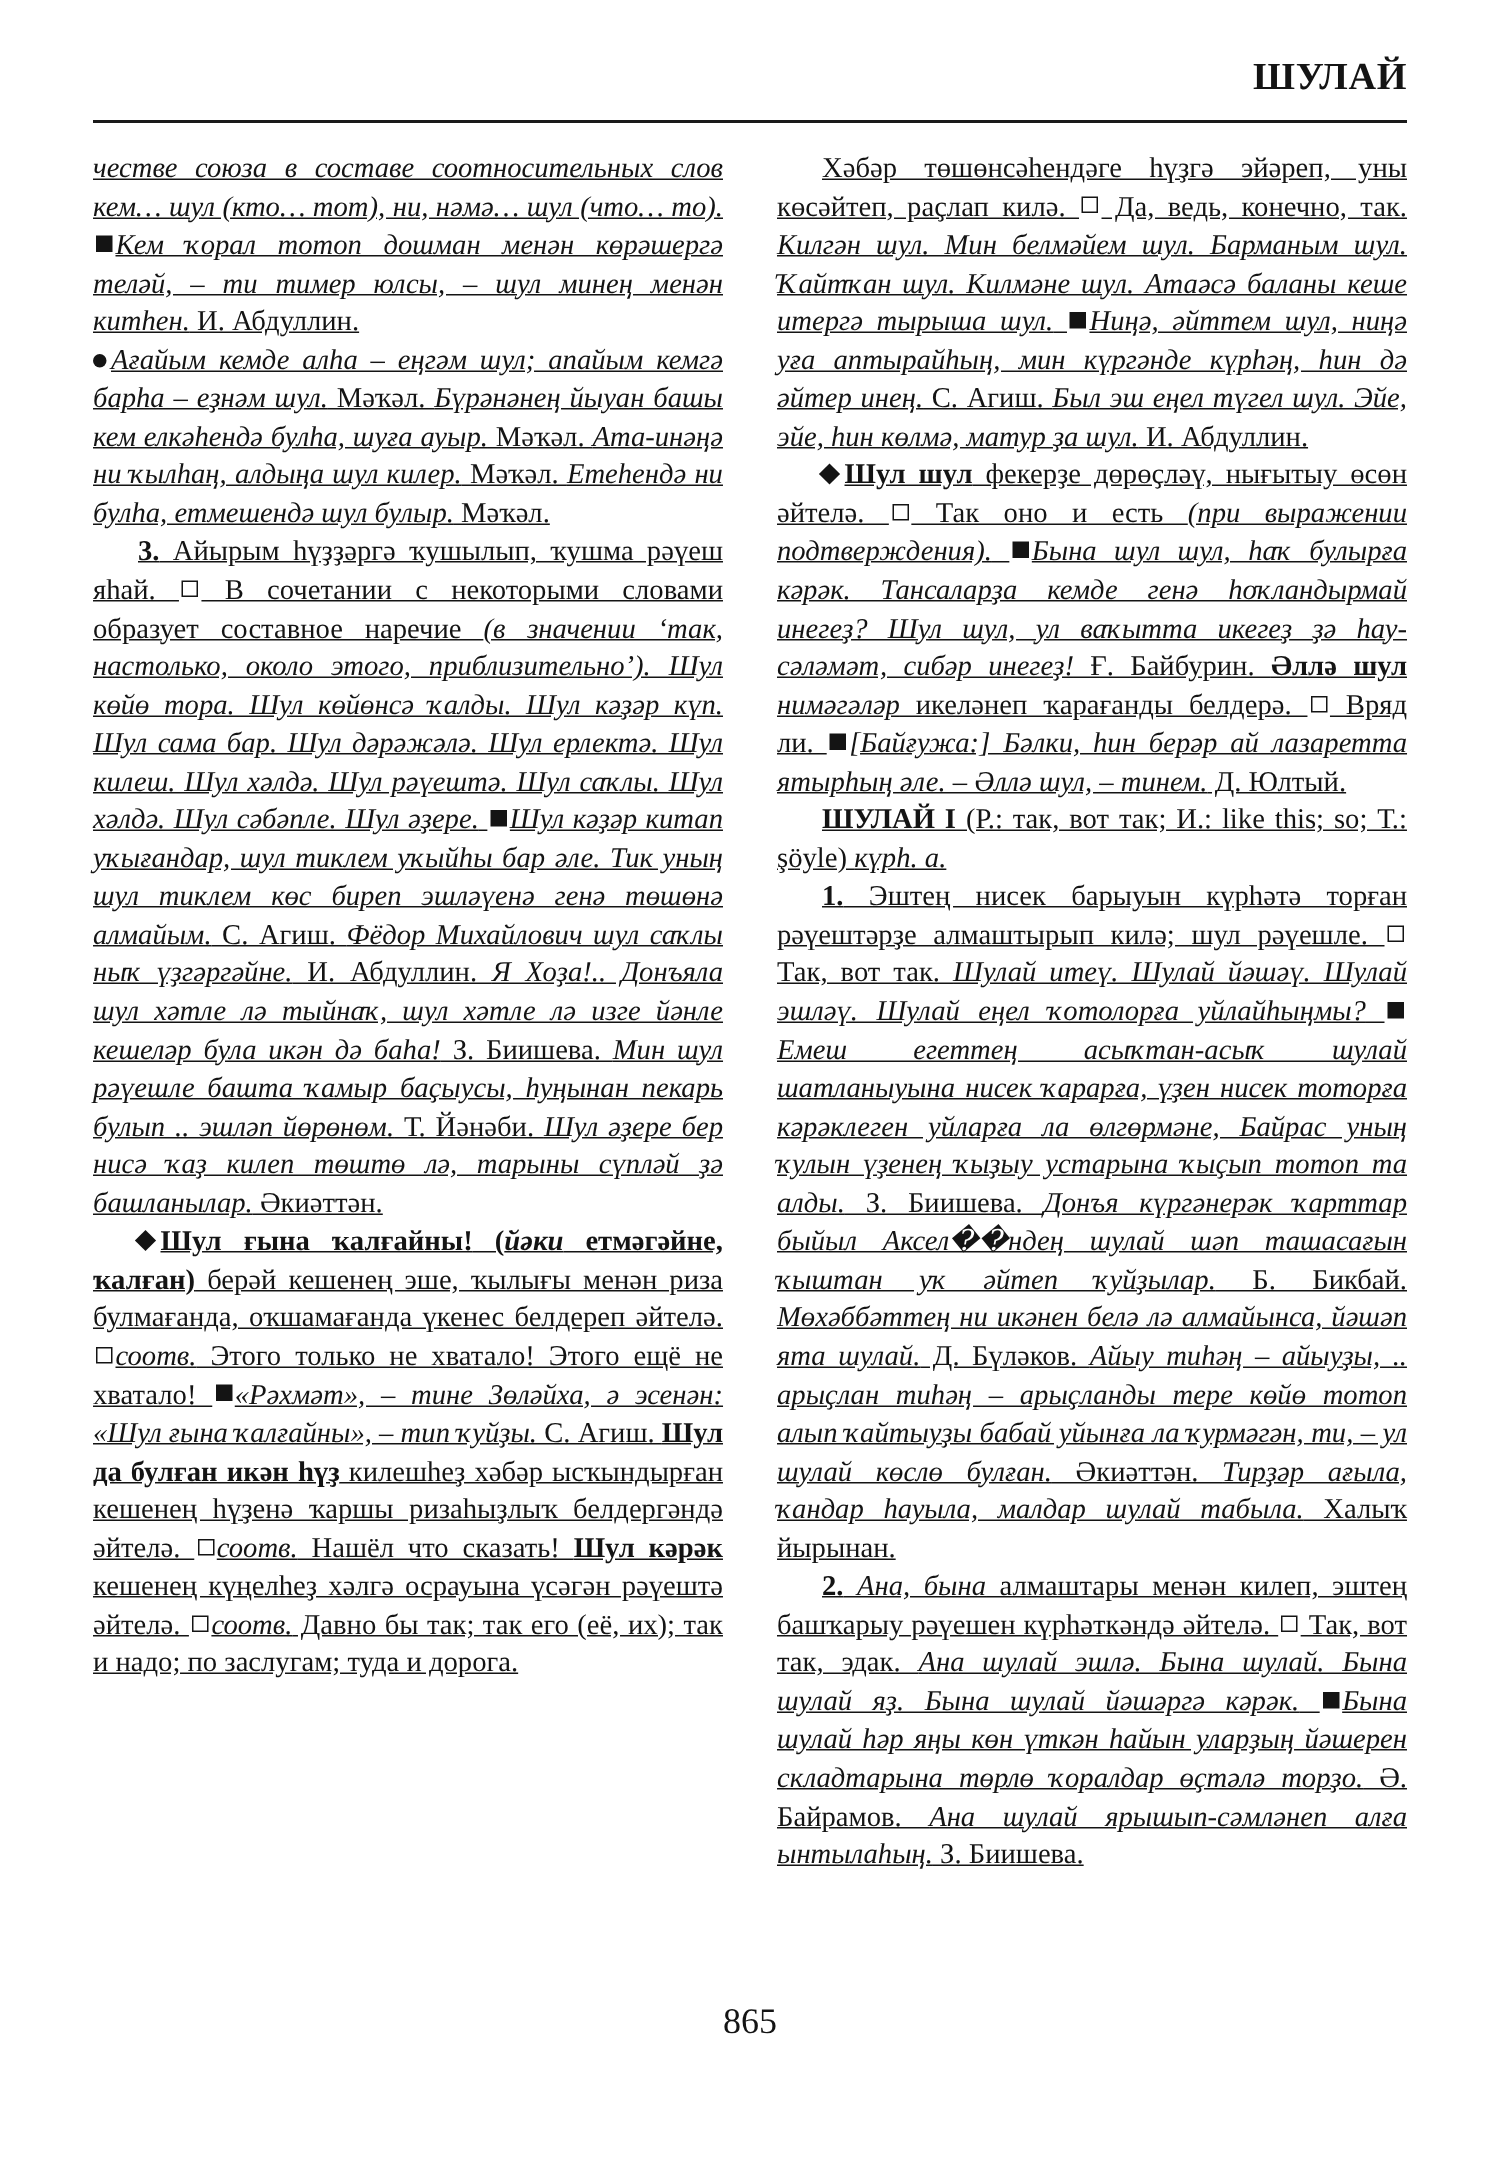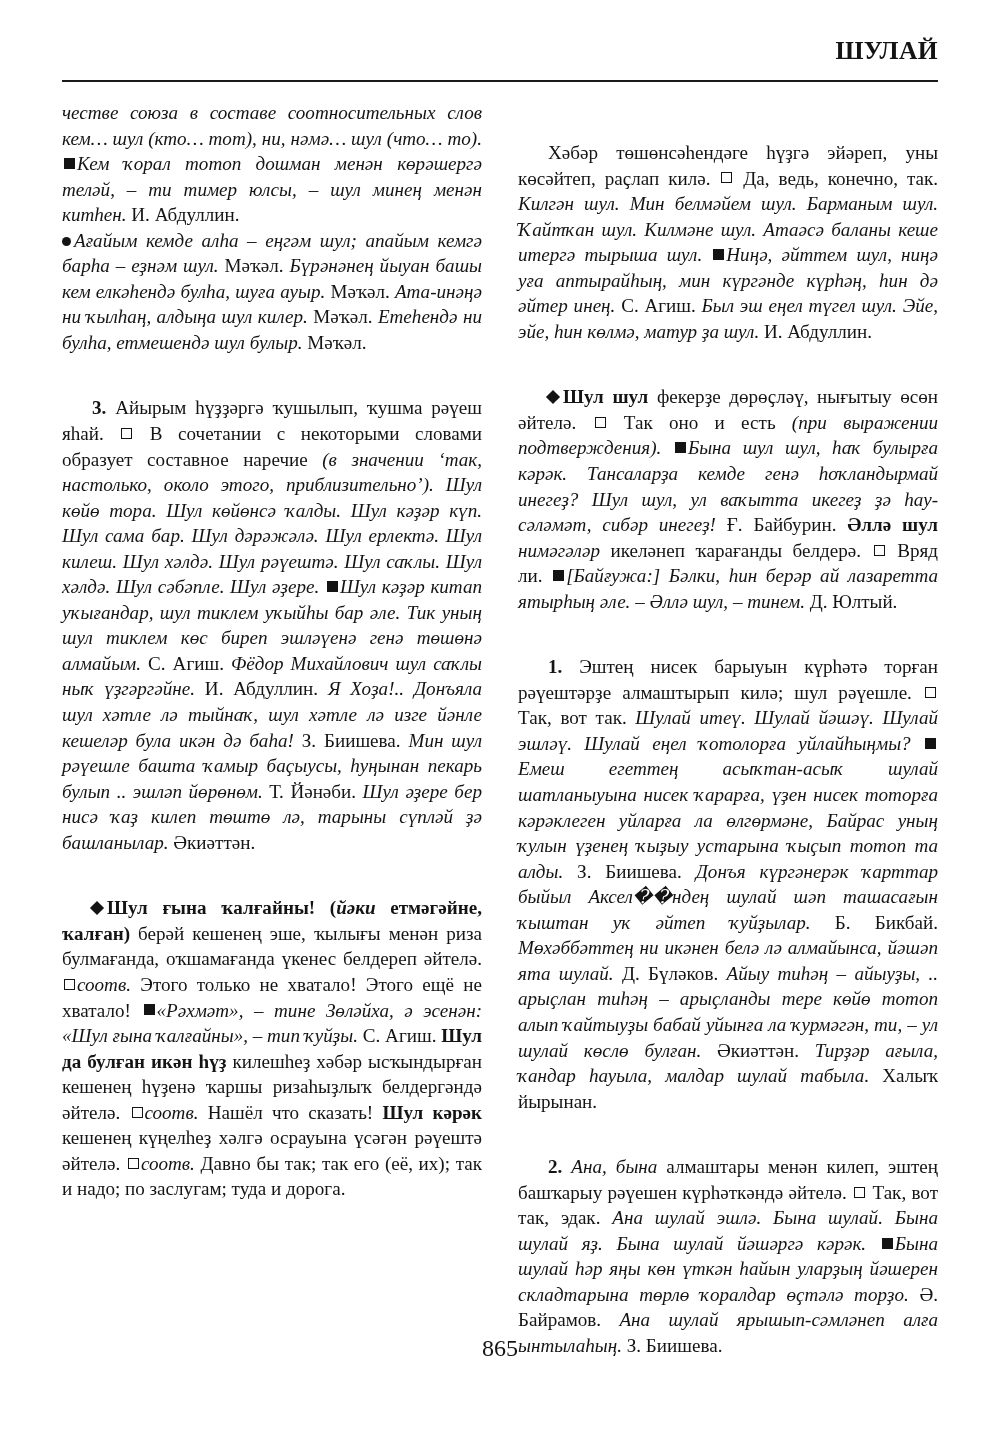--- a/index.html
+++ b/index.html
@@ -52,34 +52,35 @@
     position: absolute;
     left: 62px;
     top: 100px;
     width: 876px;
     height: 1215px;
     display: flex;
     justify-content: space-between;
   }
   .col {
     width: 420px;
+    text-decoration: underline;
   }
 
   p {
     margin: 0;
     font-size: 19.1px;
     line-height: 25.55px;
     text-align: justify;
     text-justify: inter-word;
     -webkit-hyphens: none;
     hyphens: none;
     word-spacing: 0px;
   }
   p.cont { text-indent: 0; }
-  p.ind  { text-indent: 30px; margin-top: 40px; }
+  p.ind  { text-indent: 30px; }
 
   i, .it { font-style: italic; }
   b, .bd { font-weight: bold; }
   .bi { font-weight: bold; font-style: italic; }
 
   
   .mk-sq, .mk-sq-o, .mk-dot, .mk-dia {
     display: inline-block;
     vertical-align: 0.06em;
     font-style: normal;
@@ -144,20 +145,21 @@
 
 
     </div>
 
     <div class="col">
 
       <p class="ind"><span>Хәбәр төшөнсәһендәге һүҙгә эйәреп, уны көсәйтеп, раҫлап килә. </span><span class="mk-sq-o"></span><span> Да, ведь, конечно, так. </span><i>Килгән шул. Мин белмәйем шул. Барманым шул. Ҡайтҡан шул. Килмәне шул. Атаәсә баланы кеше итергә тырыша шул.</i><span> </span><span class="mk-sq"></span><i>Ниңә, әйттем шул, ниңә уға аптырайһың, мин күргәнде күрһәң, һин дә әйтер инең.</i><span> С. Агиш. </span><i>Был эш еңел түгел шул. Эйе, эйе, һин көлмә, матур ҙа шул.</i><span> И. Абдуллин.</span></p>
 
       <p class="ind"><span class="mk-dia"></span><b>Шул шул</b><span> фекерҙе дөрөҫләү, нығытыу өсөн әйтелә. </span><span class="mk-sq-o"></span><span> Так оно и есть </span><i>(при выражении подтверждения).</i><span> </span><span class="mk-sq"></span><i>Бына шул шул, һаҡ булырға кәрәк. Тансаларҙа кемде генә һоҡландырмай инегеҙ? Шул шул, ул ваҡытта икегеҙ ҙә һау-сәләмәт, сибәр инегеҙ!</i><span> Ғ. Байбурин. </span><b>Әллә шул</b><i> нимәгәләр</i><span> икеләнеп ҡарағанды белдерә. </span><span class="mk-sq-o"></span><span> Вряд ли. </span><span class="mk-sq"></span><i>[Байғужа:] Бәлки, һин берәр ай лазаретта ятырһың әле. – Әллә шул, – тинем.</i><span> Д. Юлтый.</span></p>
 
+      <p class="ind"><b>ШУЛАЙ I</b><span> (Р.: так, вот так; И.: like this; so; Т.: şöyle) </span><i>күрһ. а.</i></p>
 
       <p class="ind"><b>1.</b><span> Эштең нисек барыуын күрһәтә торған рәүештәрҙе алмаштырып килә; шул рәүешле. </span><span class="mk-sq-o"></span><span> Так, вот так. </span><i>Шулай итеү. Шулай йәшәү. Шулай эшләү. Шулай еңел ҡотолорға уйлайһыңмы?</i><span> </span><span class="mk-sq"></span><i>Емеш егеттең асыҡтан-асыҡ шулай шатланыуына нисек ҡарарға, үҙен нисек тоторға кәрәклеген уйларға ла өлгөрмәне, Байрас уның ҡулын үҙенең ҡыҙыу устарына ҡыҫып тотоп та алды.</i><span> З. Биишева. </span><i>Донъя күргәнерәк ҡарттар быйыл Аксел��ндең шулай шәп ташасағын ҡыштан уҡ әйтеп ҡуйҙылар.</i><span> Б. Бикбай. </span><i>Мөхәббәттең ни икәнен белә лә алмайынса, йәшәп ята шулай.</i><span> Д. Бүләков. </span><i>Айыу тиһәң – айыуҙы, .. арыҫлан тиһәң – арыҫланды тере көйө тотоп алып ҡайтыуҙы бабай уйынға ла ҡурмәгән, ти, – ул шулай көслө булған.</i><span> Әкиәттән. </span><i>Тирҙәр ағыла, ҡандар һауыла, малдар шулай табыла.</i><span> Халыҡ йырынан.</span></p>
 
       <p class="ind"><b>2.</b><i> Ана, бына</i><span> алмаштары менән килеп, эштең башҡарыу рәүешен күрһәткәндә әйтелә. </span><span class="mk-sq-o"></span><span> Так, вот так, эдак. </span><i>Ана шулай эшлә. Бына шулай. Бына шулай яҙ. Бына шулай йәшәргә кәрәк.</i><span> </span><span class="mk-sq"></span><i>Бына шулай һәр яңы көн үткән һайын уларҙың йәшерен складтарына төрлө ҡоралдар өҫтәлә торҙо.</i><span> Ә. Байрамов. </span><i>Ана шулай ярышып-сәмләнеп алға ынтылаһың.</i><span> З. Биишева.</span></p>
 
     </div>
   </div>
 
   <div class="folio">865</div>
 

